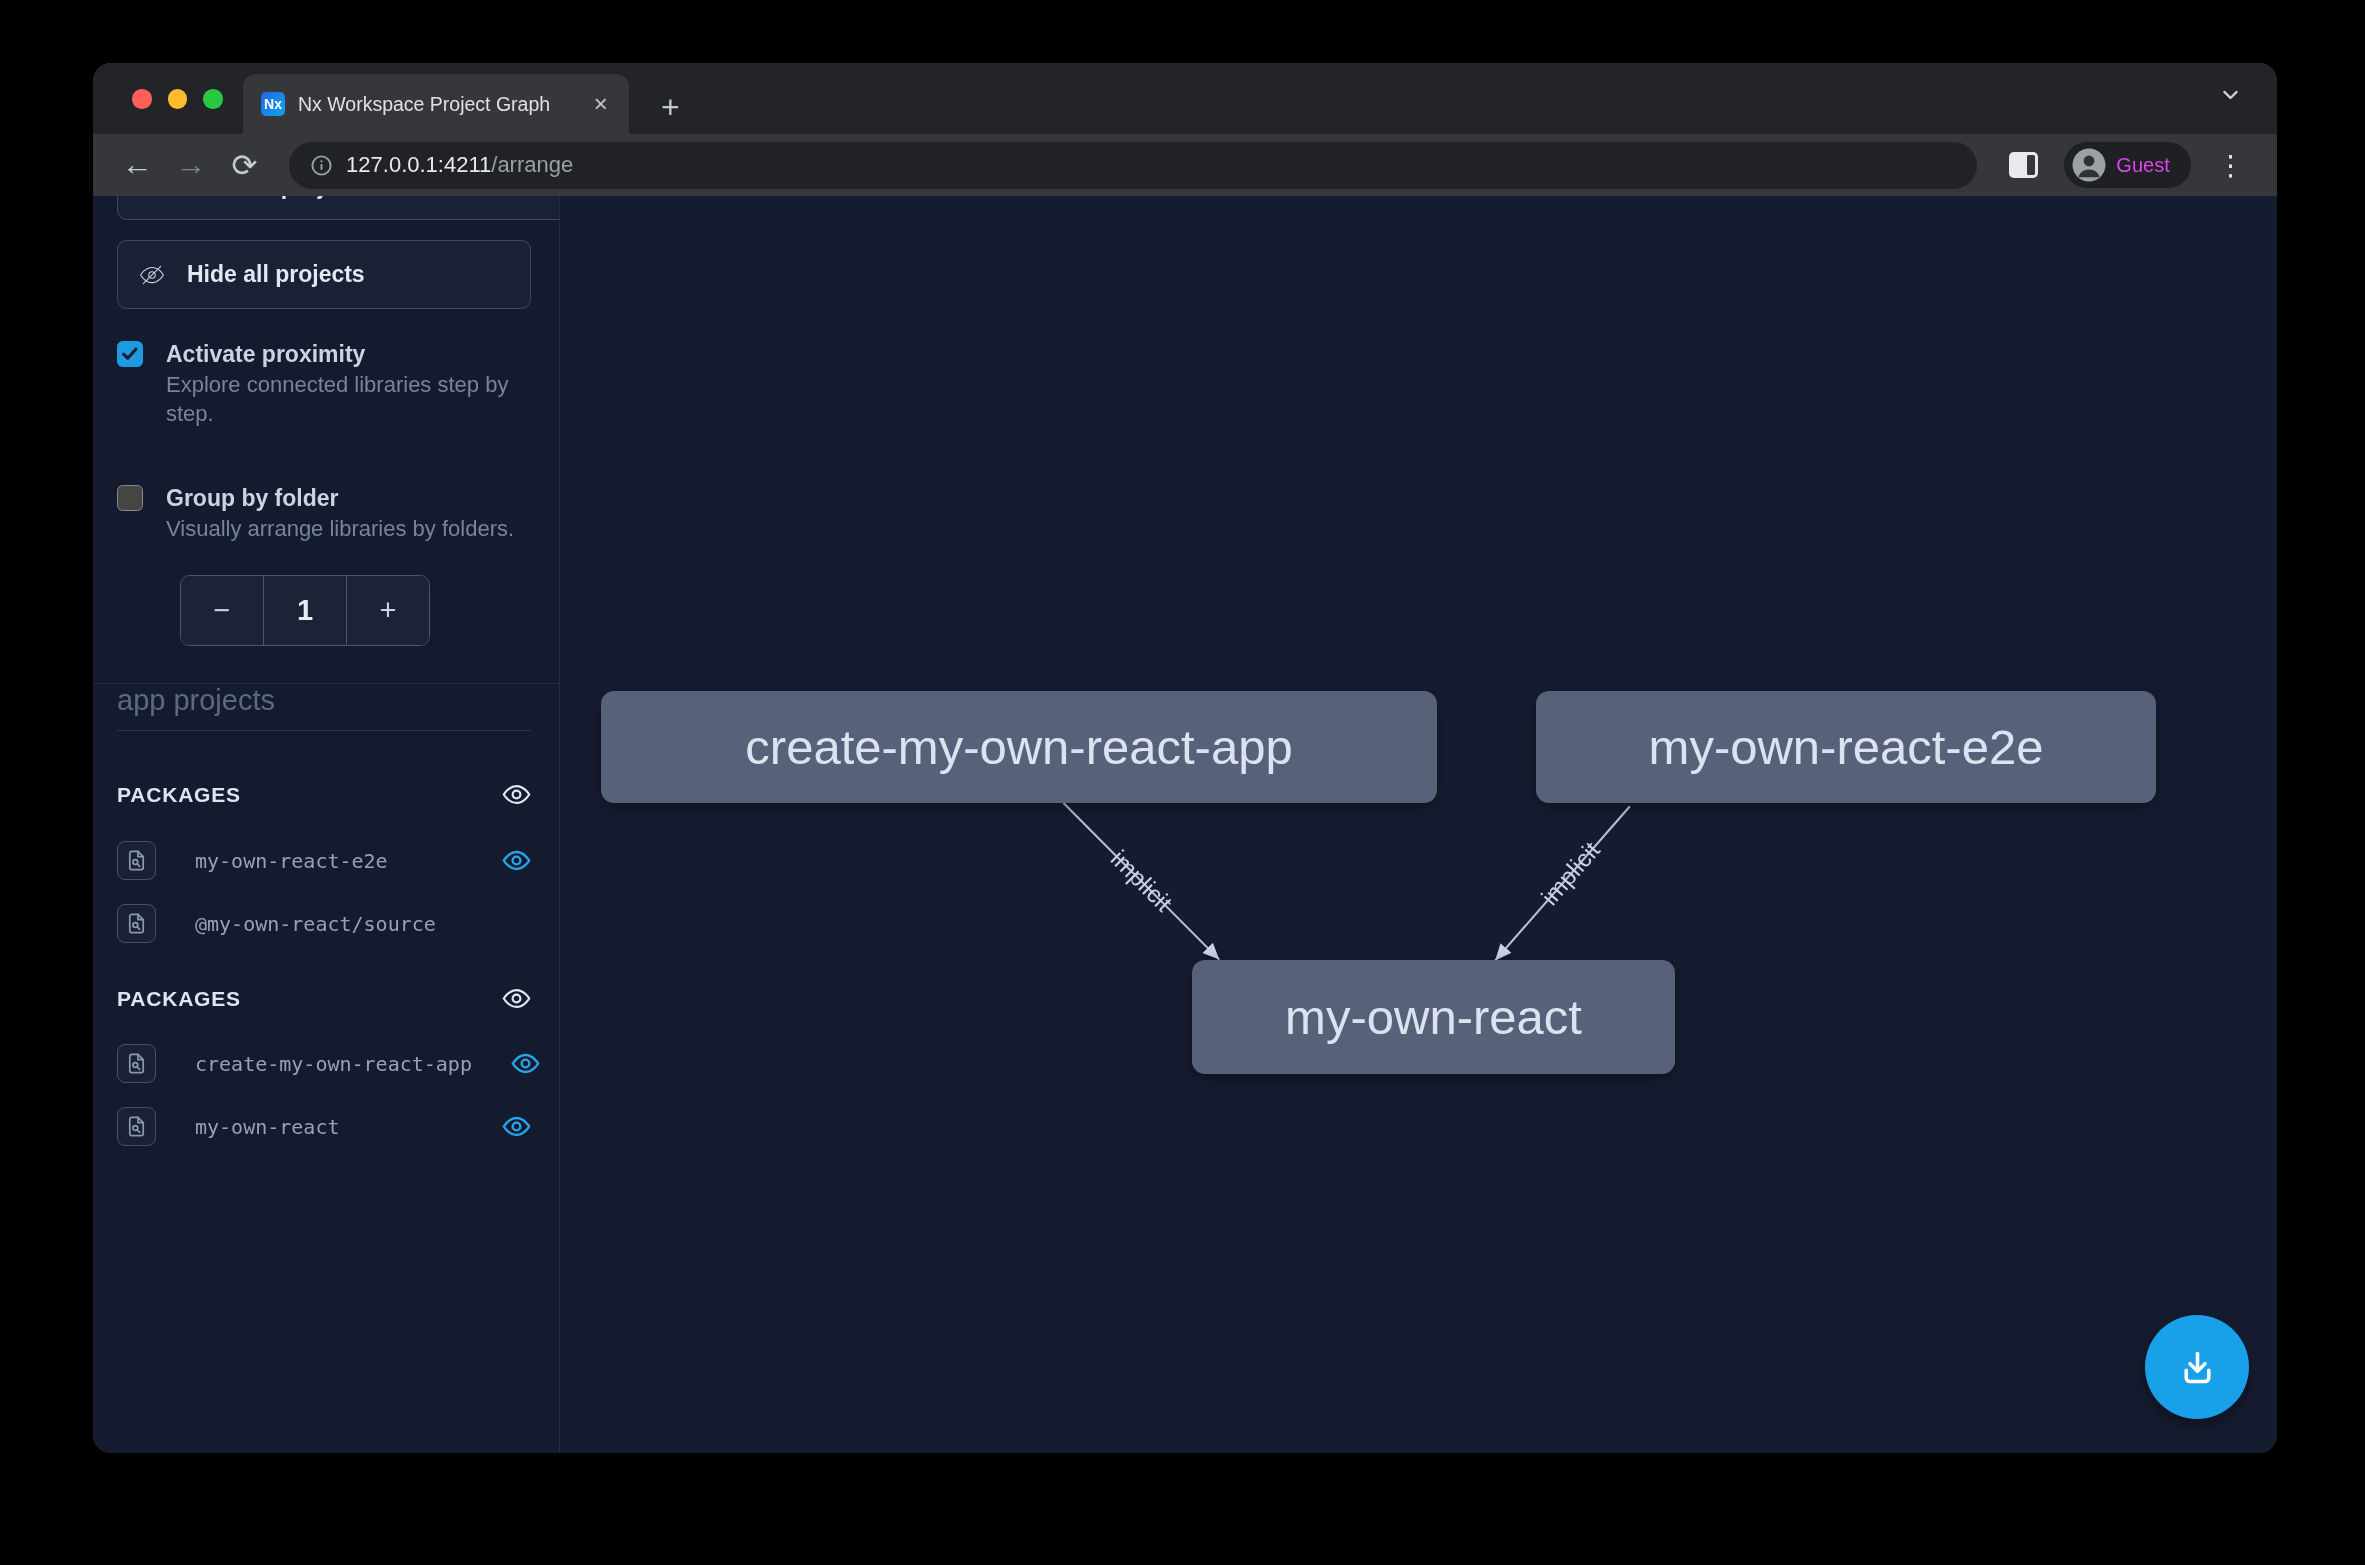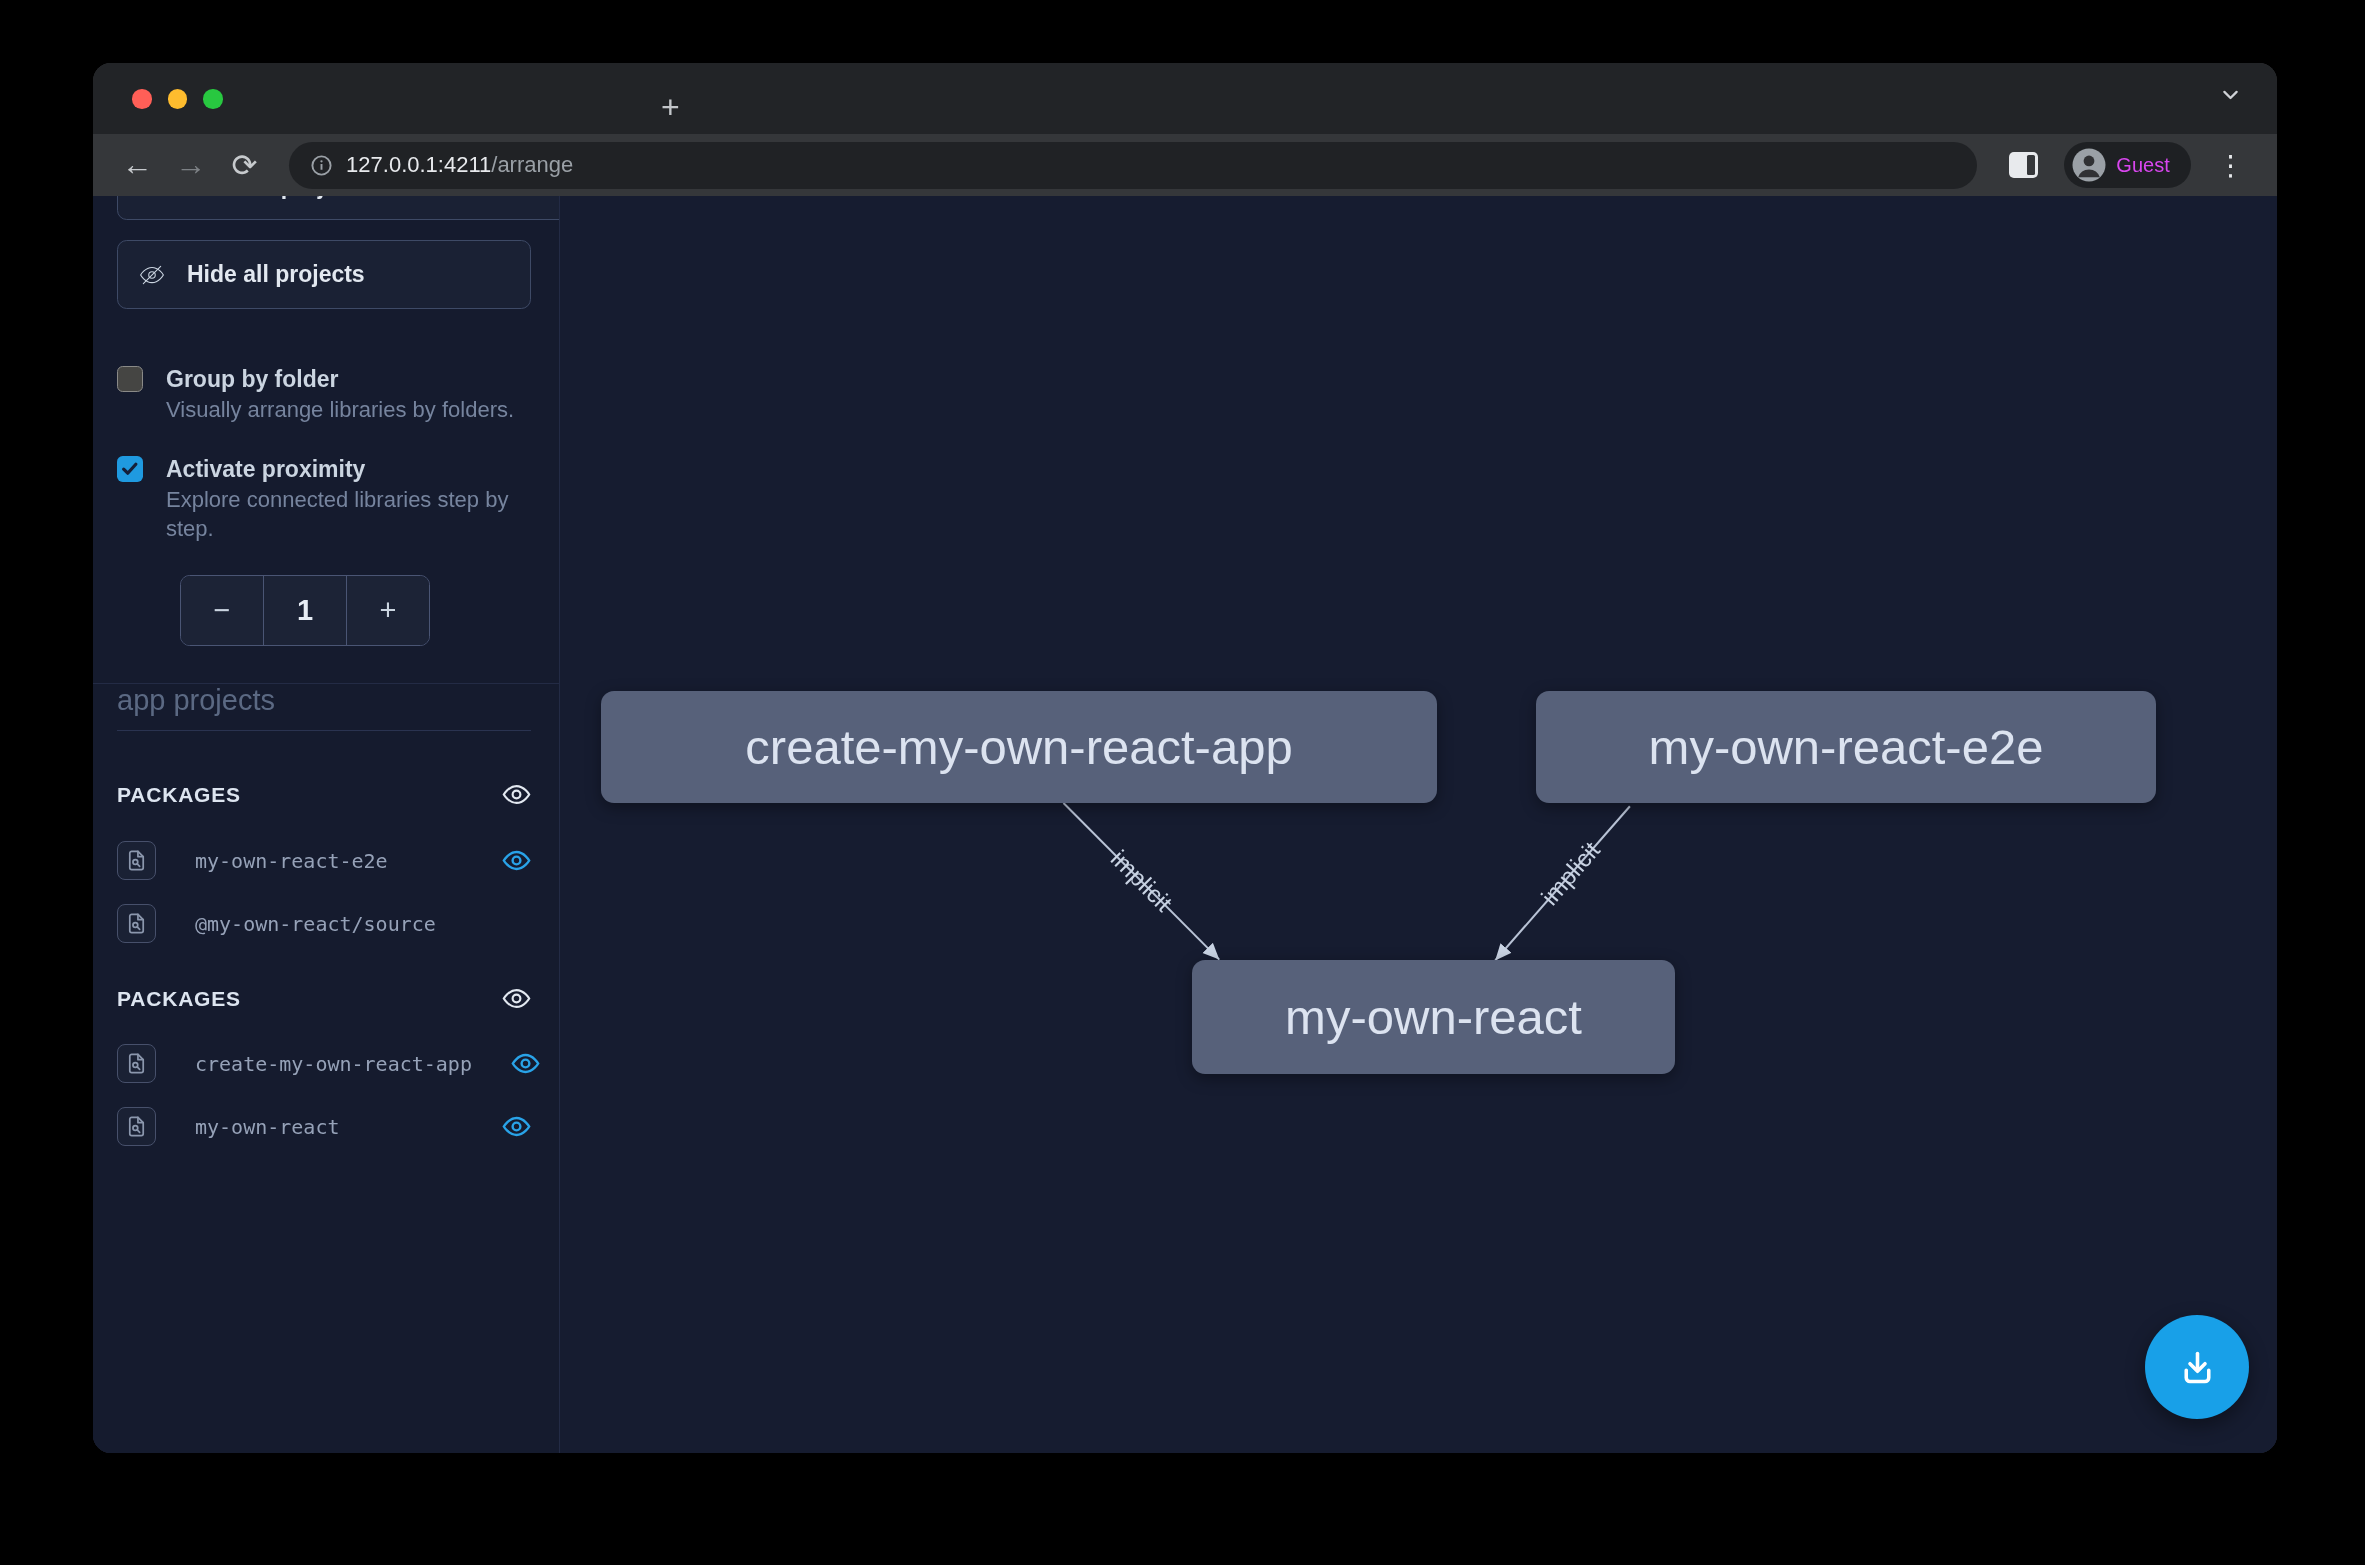--- a/index.html
+++ b/index.html
@@ -96,20 +96,25 @@
 
 <div class="screen">
   <div class="window">
 
     <div class="tabstrip">
       <div class="traffic">
         <span class="t-red"></span>
         <span class="t-yellow"></span>
         <span class="t-green"></span>
       </div>
+      <div class="tab">
+        <span class="favicon">Nx</span>
+        <span class="tab-title">Nx Workspace Project Graph</span>
+        <span class="tab-close">×</span>
+      </div>
       <span class="newtab">+</span>
       <span class="strip-chevron">
         <svg viewBox="0 0 24 24" fill="none" stroke-width="2.6" stroke-linecap="round" stroke-linejoin="round">
             <polyline points="5 9 12 16 19 9"></polyline>
           </svg>
       </span>
     </div>
 
     <div class="toolbar">
       <span class="nav-ic">←</span>
@@ -150,37 +155,37 @@
 
         <button class="side-btn hide-btn">
           <svg viewBox="0 0 24 24" fill="none" stroke-linecap="round">
               <path d="M1.5 12s4-7 10.5-7 10.5 7 10.5 7-4 7-10.5 7S1.5 12 1.5 12z"></path>
               <circle cx="12" cy="12" r="3"></circle>
               <line x1="4" y1="20" x2="20" y2="4"></line>
             </svg>
           <span>Hide all projects</span>
         </button>
 
+        <div class="chk-row chk-b">
+          <span class="chk-box chk-on">
+            <svg viewBox="0 0 24 24" fill="none" stroke="#15203a" stroke-width="4" stroke-linecap="round" stroke-linejoin="round">
+                <polyline points="4.5 12.5 9.5 17.5 19.5 6.5"></polyline>
+              </svg>
+          </span>
+          <div>
+            <div class="chk-label">Activate proximity</div>
+            <div class="chk-desc">Explore connected libraries step by step.</div>
+          </div>
+        </div>
+
         <div class="chk-row chk-a">
           <span class="chk-box chk-off"></span>
           <div>
             <div class="chk-label">Group by folder</div>
             <div class="chk-desc">Visually arrange libraries by folders.</div>
-          </div>
-        </div>
-
-        <div class="chk-row chk-b">
-          <span class="chk-box chk-on">
-            <svg viewBox="0 0 24 24" fill="none" stroke="#15203a" stroke-width="4" stroke-linecap="round" stroke-linejoin="round">
-                <polyline points="4.5 12.5 9.5 17.5 19.5 6.5"></polyline>
-              </svg>
-          </span>
-          <div>
-            <div class="chk-label">Activate proximity</div>
-            <div class="chk-desc">Explore connected libraries step by step.</div>
           </div>
         </div>
 
         <div class="stepper">
           <span class="cell">−</span>
           <span class="cell val">1</span>
           <span class="cell">+</span>
         </div>
 
         <div class="side-divider"></div>

